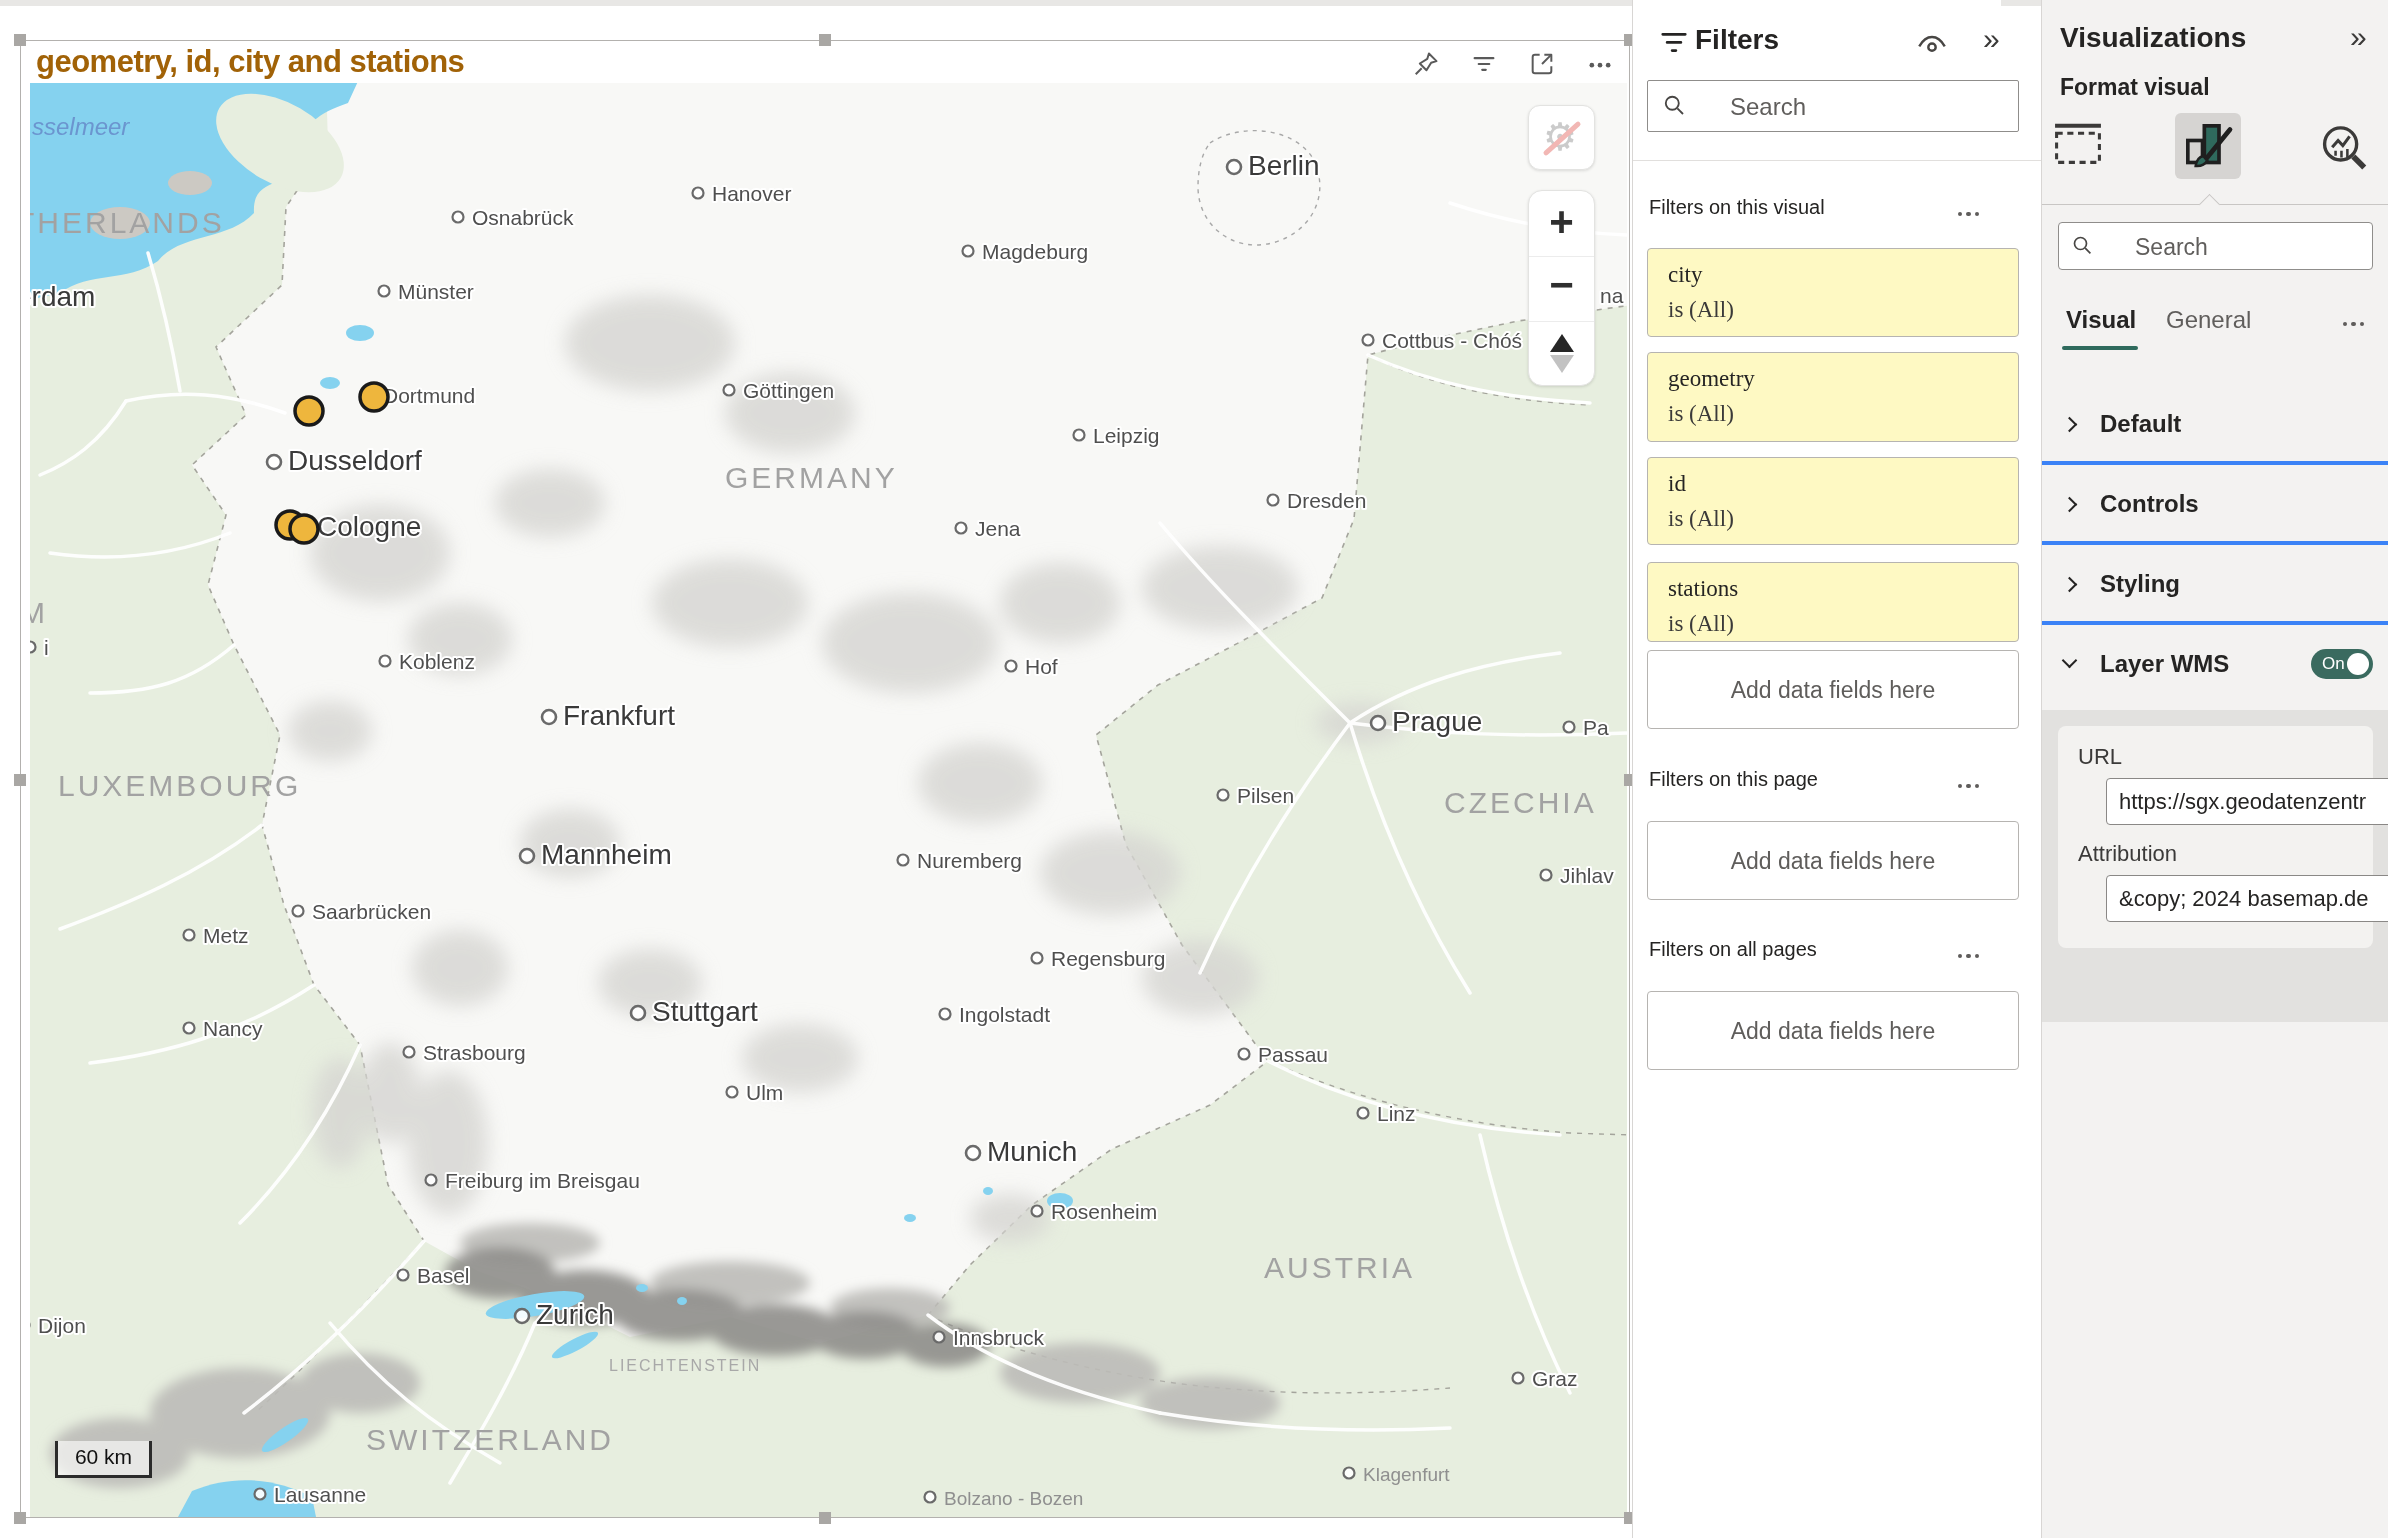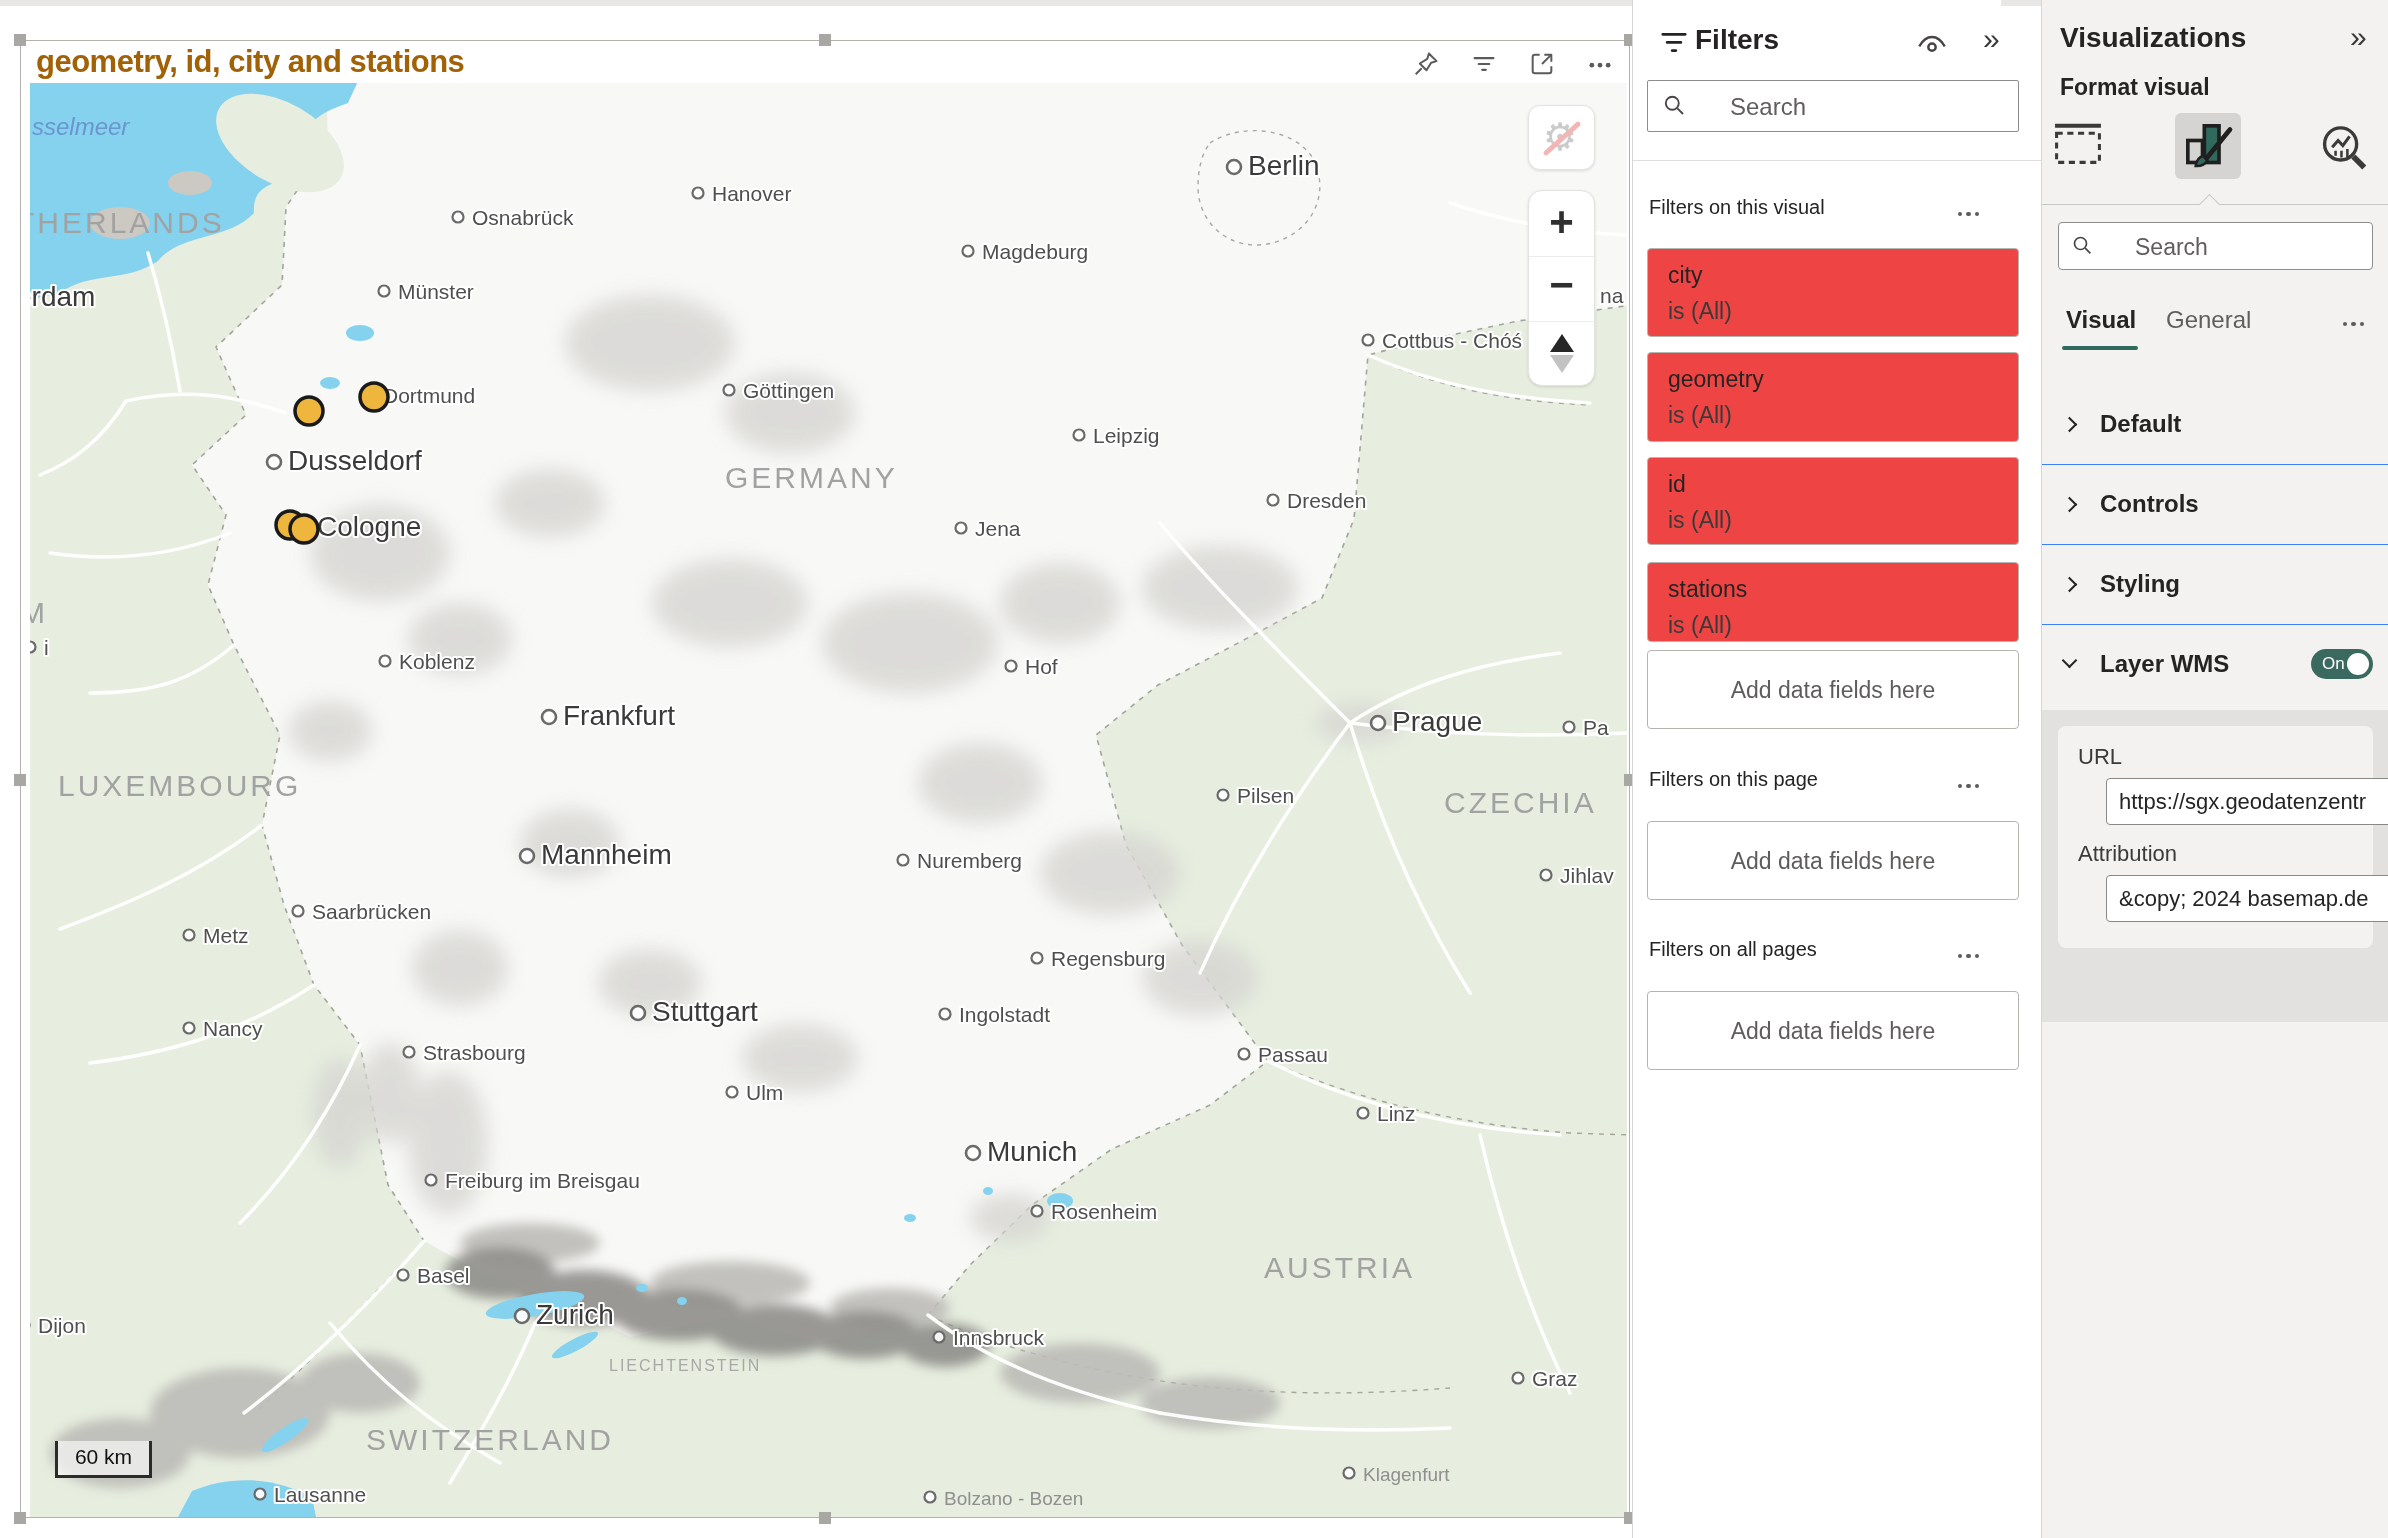--- a/index.html
+++ b/index.html
@@ -76,21 +76,21 @@
   #filters-search{left:14px;top:80px;width:372px;height:52px;border:1px solid #8f8d8b;
     border-radius:2px;box-sizing:border-box;background:#fff;}
   #filters-search input{position:absolute;left:52px;top:6px;width:300px;height:38px;
     border:none;font-size:24px;color:#252423;background:transparent;}
   #filters-search input::placeholder{color:#605e5c;}
   .search-glyph{position:absolute;left:14px;top:12px;width:26px;height:26px;color:#484644;}
   #filters-divider{left:0;top:160px;width:409px;height:1px;background:#e1dfdd;}
   .fsec-title{left:16px;font-size:20px;color:#252423;}
   .fsec-dots{right:22px;}
   .fcard{left:14px;width:372px;box-sizing:border-box;border:1px solid #b6b4b1;
-    border-radius:4px;background:#ef4444;padding:13px 20px;}
+    border-radius:4px;background:#fef9c3;padding:13px 20px;font-family:Liberation Serif, serif;}
   .fcard .fld{font-size:23px;color:#252423;margin-bottom:9px;}
   .fcard .cond{font-size:23px;color:#3b3a39;}
   .addcard{left:14px;width:372px;box-sizing:border-box;border:1px solid #b6b4b1;
     border-radius:4px;background:#fff;text-align:center;font-size:23px;color:#5f5d5b;}
 
   
   #viz-pane{left:2041px;width:347px;background:#f3f2f1;border-left:1px solid #d8d6d4;}
   #viz-title{left:18px;top:22px;font-size:28px;font-weight:600;}
   #viz-collapse{left:308px;top:22px;}
   #viz-subtitle{left:18px;top:74px;font-size:23px;font-weight:600;}
@@ -103,21 +103,21 @@
     border-radius:4px;box-sizing:border-box;background:#fff;}
   #viz-search input{position:absolute;left:46px;top:5px;width:250px;height:36px;border:none;
     font-size:23px;color:#252423;background:transparent;}
   #viz-search input::placeholder{color:#605e5c;}
   #viz-search .search-glyph{left:12px;top:11px;width:24px;height:24px;}
   .viz-tab{font-size:24px;}
   #tab-visual{left:24px;top:306px;font-weight:600;color:#252423;}
   #tab-visual-underline{left:20px;top:346px;width:76px;height:4px;background:#2f6a5d;border-radius:2px;}
   #tab-general{left:124px;top:306px;color:#605e5c;}
   #viz-tab-dots{right:24px;top:314px;}
-  .acc-row{left:0;width:347px;height:80px;box-sizing:border-box;border-bottom:1px solid #3b82f6;}
+  .acc-row{left:0;width:347px;height:80px;box-sizing:border-box;border-bottom:4px solid #3b82f6;}
   .acc-row .chev{position:absolute;left:22px;top:34px;}
   .acc-label{position:absolute;left:58px;top:25px;font-size:24px;font-weight:600;color:#252423;}
   .toggle{position:absolute;right:16px;top:24px;width:62px;height:30px;border-radius:15px;
     background:#3a6a5f;}
   .toggle .on-label{position:absolute;left:11px;top:5px;font-size:17px;color:#fff;}
   .toggle .knob{position:absolute;right:4px;top:4px;width:22px;height:22px;border-radius:50%;background:#fff;}
   #wms-block{left:0;top:710px;width:347px;height:312px;background:#e2e1df;}
   #wms-card{left:16px;top:16px;width:315px;height:222px;background:#f3f2f0;border-radius:8px;box-sizing:border-box;padding:18px 20px;}
   .wms-label{font-size:22px;color:#3b3a39;margin-bottom:8px;}
   .wms-input{width:275px;height:45px;border:1px solid #8a8886;border-radius:4px;background:#fff;

